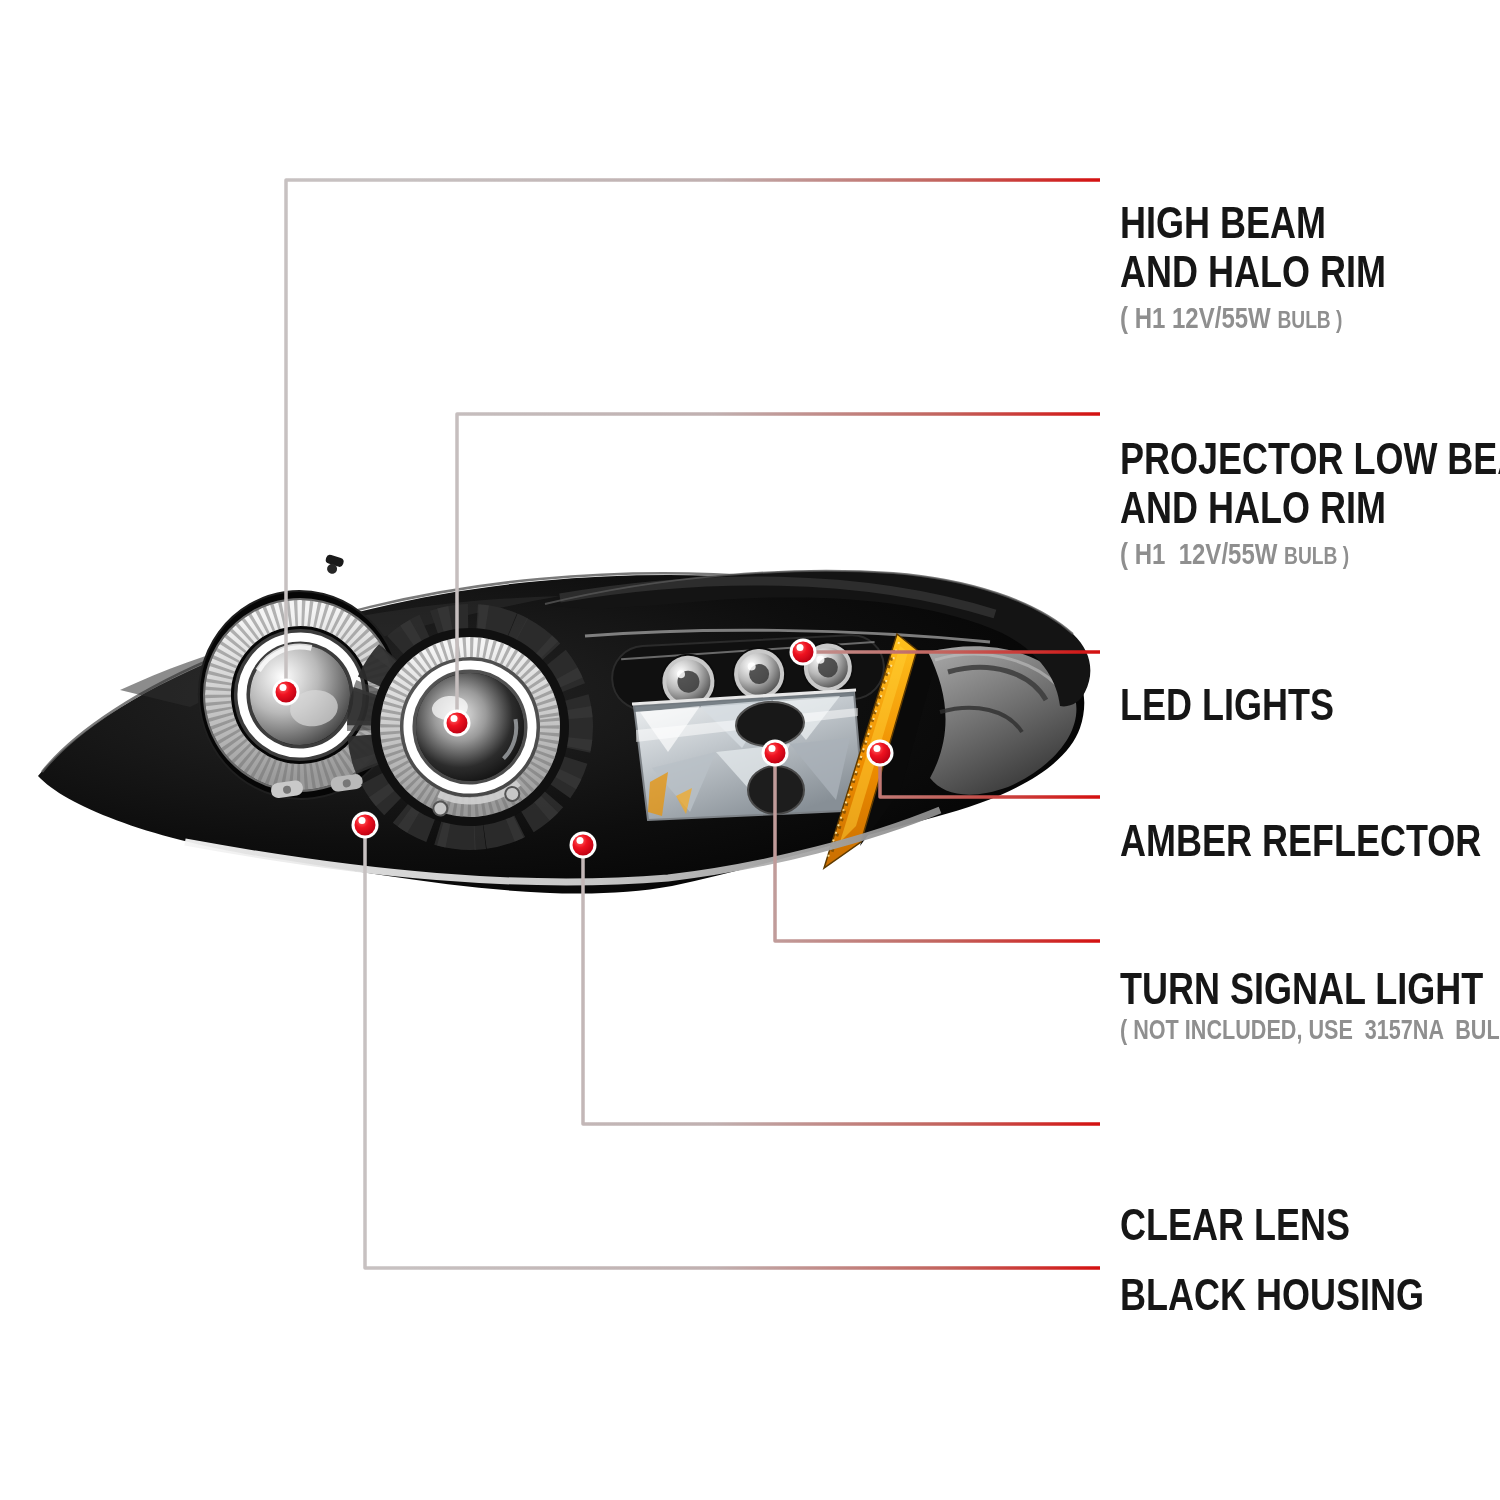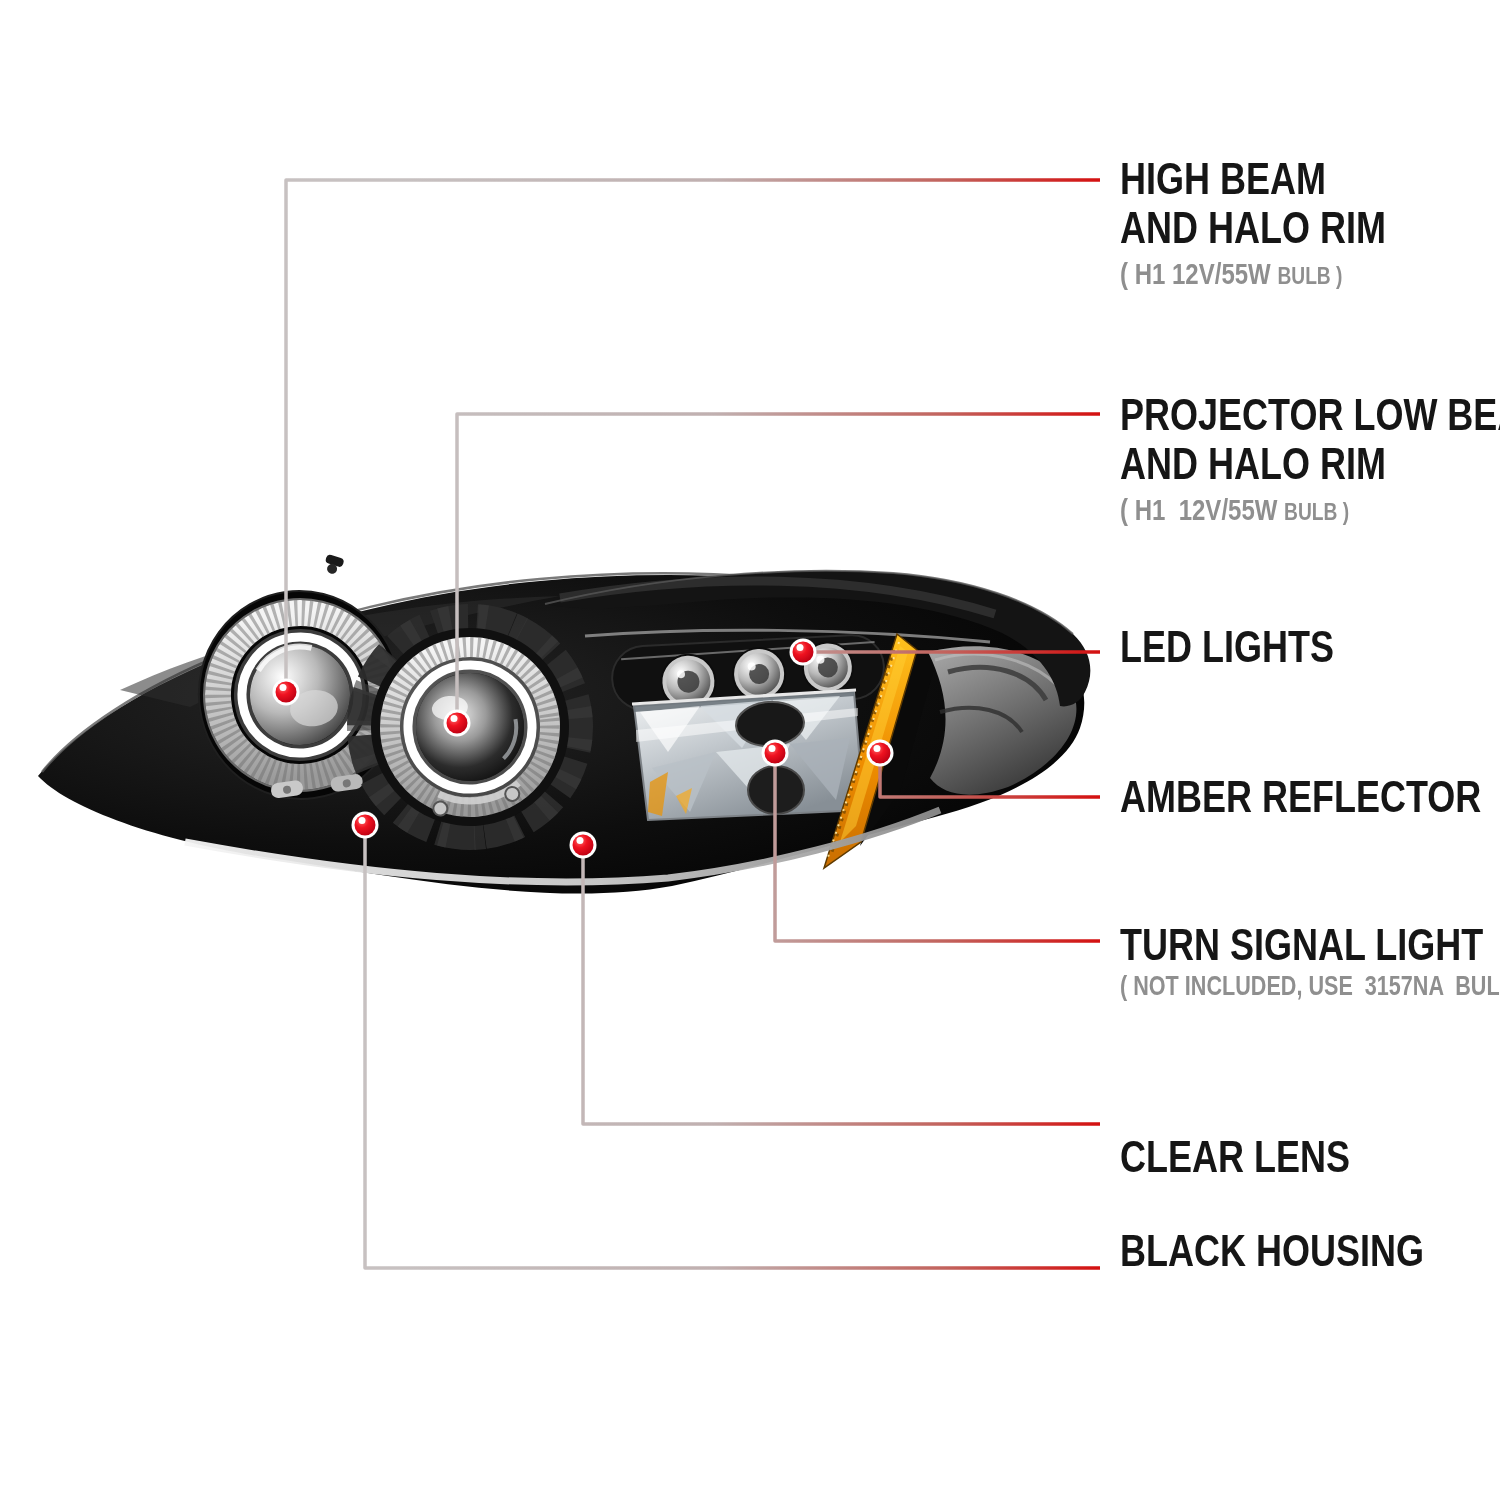--- a/index.html
+++ b/index.html
@@ -1,19 +1,19 @@
 <!DOCTYPE html>
 <html><head>
 <meta charset="utf-8">
 <style>
   html,body{margin:0;padding:0;background:#ffffff;}
   body{width:1500px;height:1500px;position:relative;overflow:hidden;
        font-family:"Liberation Sans",sans-serif;}
   #art{position:absolute;left:0;top:0;width:1500px;height:1500px;}
-  .callout-label{position:absolute;left:1120px;}
+  .callout-label{position:absolute;left:1120px;margin-top:44px;}
   .cond{transform:scaleX(.8);transform-origin:0 0;}
   .cl-line{display:block;font-weight:700;font-size:45px;line-height:49px;
            color:#161616;white-space:pre;letter-spacing:0px;}
   .cl-sub{display:block;font-weight:700;font-size:30px;line-height:34px;
           color:#8f8f8f;margin-top:5px;white-space:pre;}
   .cl-sub .sm{font-size:24px;}
   .cl-sub.narrow{font-size:27px;line-height:31px;margin-top:2px;}
 </style>
 </head>
 <body>
@@ -260,40 +260,40 @@
 </div>
 
 <div class="callout-label" style="top:390px">
   <div class="cond">
     <span class="cl-line">PROJECTOR LOW BEAM</span>
     <span class="cl-line">AND HALO RIM</span>
     <span class="cl-sub"><span>( H1  12V/55W</span> <span class="sm">BULB )</span></span>
   </div>
 </div>
 
-<div class="callout-label" style="top:622px">
+<div class="callout-label" style="top:636px">
   <div class="cond">
     <span class="cl-line">LED LIGHTS</span>
   </div>
 </div>
 
 <div class="callout-label" style="top:772px">
   <div class="cond">
     <span class="cl-line">AMBER REFLECTOR</span>
   </div>
 </div>
 
 <div class="callout-label" style="top:920px">
   <div class="cond">
     <span class="cl-line">TURN SIGNAL LIGHT</span>
     <span class="cl-sub narrow">( NOT INCLUDED, USE  3157NA  BULB )</span>
   </div>
 </div>
 
-<div class="callout-label" style="top:1132px">
+<div class="callout-label" style="top:1156px">
   <div class="cond">
     <span class="cl-line">CLEAR LENS</span>
   </div>
 </div>
 
 <div class="callout-label" style="top:1226px">
   <div class="cond">
     <span class="cl-line">BLACK HOUSING</span>
   </div>
 </div>

